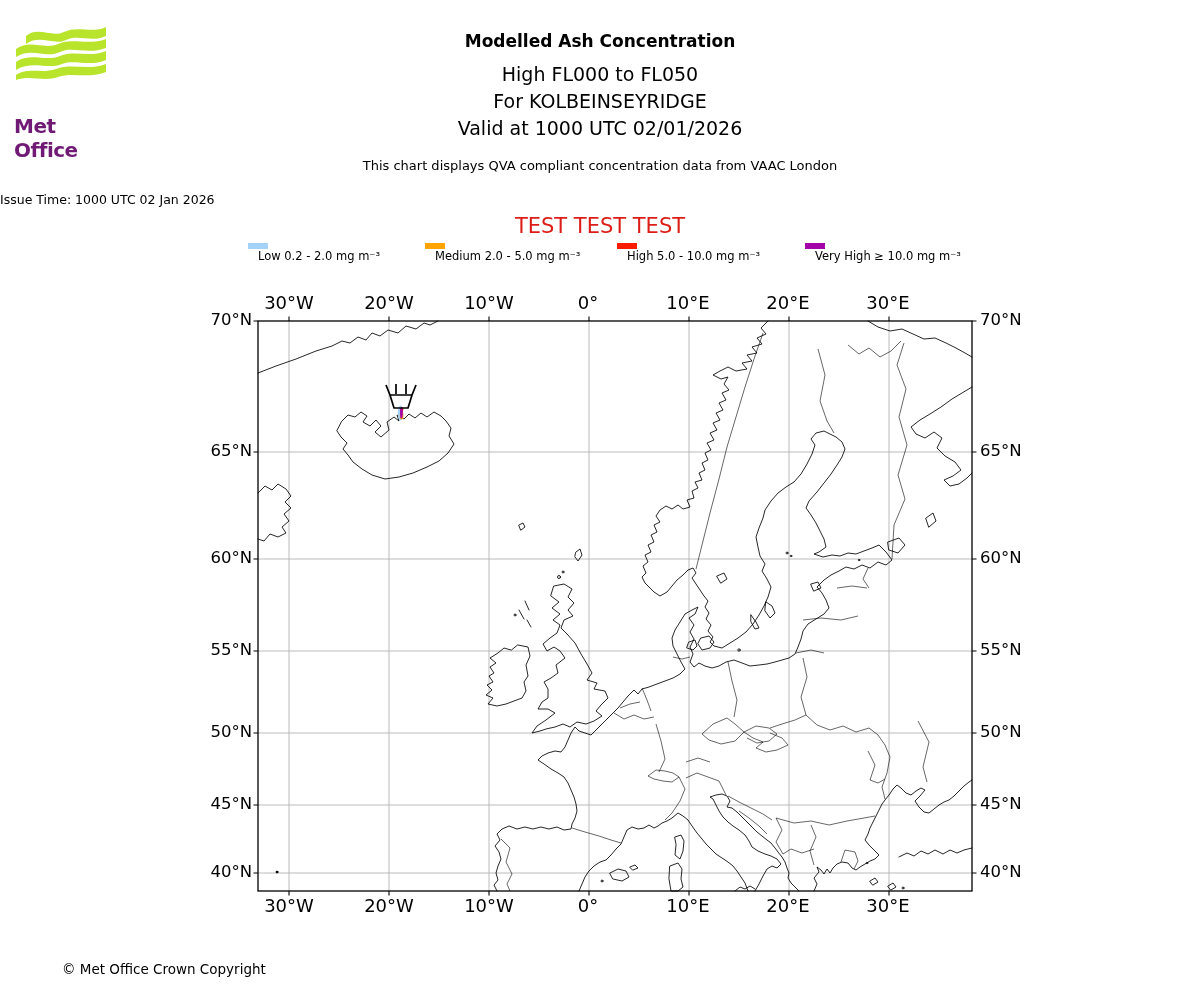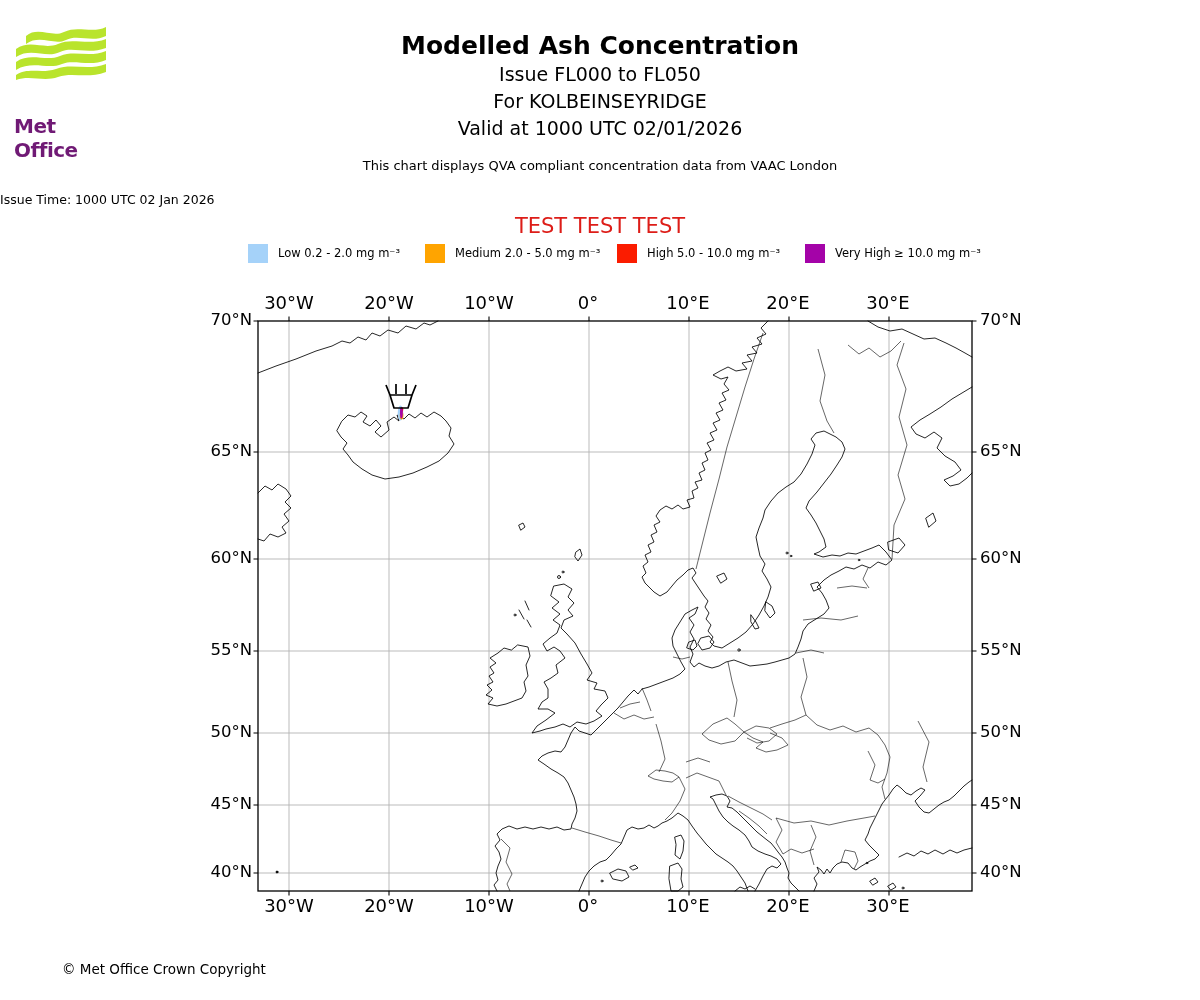--- a/index.html
+++ b/index.html
@@ -3,29 +3,29 @@
 <meta charset="utf-8">
 <style>
   html,body{margin:0;padding:0;background:#fff;}
   .canvas{position:relative;width:1200px;height:1000px;background:#fff;
           font-family:"DejaVu Sans","Liberation Sans",sans-serif;color:#000;overflow:hidden;}
 
   
   .logo{position:absolute;left:14px;top:24px;width:100px;}
   .logo-waves{display:block;}
   .logo-text{font-size:20px;font-weight:bold;color:#2d2d2d;letter-spacing:-0.5px;margin-top:1px;}
-  .title{position:absolute;left:0;top:31px;width:100%;text-align:center;font-size:25px;font-weight:bold;}
+  .title{position:absolute;left:0;top:31px;width:100%;text-align:center;font-size:17px;font-weight:bold;}
   .sub{position:absolute;left:0;width:100%;text-align:center;font-size:19px;}
   .sub1{top:63px;} .sub2{top:90px;} .sub3{top:117px;}
   .note{position:absolute;left:0;top:158px;width:100%;text-align:center;font-size:13px;}
   .issue{position:absolute;left:0;top:192px;width:100%;text-align:left;font-size:12.5px;}
   .test-banner{position:absolute;left:0;top:214px;width:100%;text-align:center;font-size:21px;color:#dd1d18;}
 
   
-  .legend-item{position:absolute;top:243px;height:20px;display:flex;align-items:center;}
+  .legend-item{position:absolute;top:243px;height:20px;display:flex;align-items:flex-start;flex-direction:column;}
   .legend-swatch{width:20px;height:19px;display:inline-block;}
   .legend-label{font-size:11.5px;margin-left:10px;white-space:nowrap;}
   .li-0{left:248px;} .li-1{left:425px;} .li-2{left:617px;} .li-3{left:805px;}
 
   
   .lon-label{position:absolute;width:92px;text-align:center;font-size:18px;}
   .lon-top{top:292px;} .lon-bottom{top:895px;}
   .lat-left{position:absolute;left:188px;width:64px;text-align:right;font-size:16.5px;}
   .lat-right{position:absolute;left:980px;width:64px;text-align:left;font-size:16.5px;}
 
@@ -44,21 +44,21 @@
         <path d="M12,12 C24,2 38,14 50,8 C64,1 78,10 92,3 L92,12 C78,19 64,10 52,16 C40,22 26,10 12,20 Z" fill="#b9e42c"></path>
         <path d="M2,25 C16,15 30,26 44,20 C58,13 74,22 92,15 L92,24 C74,31 58,22 46,28 C32,35 18,23 2,33 Z" fill="#b9e42c"></path>
         <path d="M2,38 C16,28 32,38 46,32 C60,26 76,34 92,27 L92,36 C76,43 60,35 48,40 C34,46 18,36 2,46 Z" fill="#b9e42c"></path>
         <path d="M2,51 C14,43 28,50 42,45 C58,39 74,47 92,40 L92,48 C74,55 58,48 44,53 C30,58 16,51 2,56 L2,51 Z" fill="#b9e42c"></path>
       </g>
     </svg>
     <div class="logo-text" style="color: #701a75; margin-top: 34px;">Met Office</div>
   </div>
 
   <div class="title">Modelled Ash Concentration</div>
-  <div class="sub sub1">Issue FL000 to FL050</div>
+  <div class="sub sub1">High FL000 to FL050</div>
   <div class="sub sub2">For KOLBEINSEYRIDGE</div>
   <div class="sub sub3">Valid at 1000 UTC 02/01/2026</div>
   <div class="note">This chart displays QVA compliant concentration data from VAAC London</div>
   <div class="issue">Issue Time: 1000 UTC 02 Jan 2026</div>
   <div class="test-banner" style="color: rgb(221, 29, 24);">TEST TEST TEST</div>
 
   <div class="legend-item li-0">
     <span class="legend-swatch" style="background: rgb(165, 210, 249);"></span>
     <span class="legend-label">Low 0.2 - 2.0 mg m⁻³</span>
   </div>

